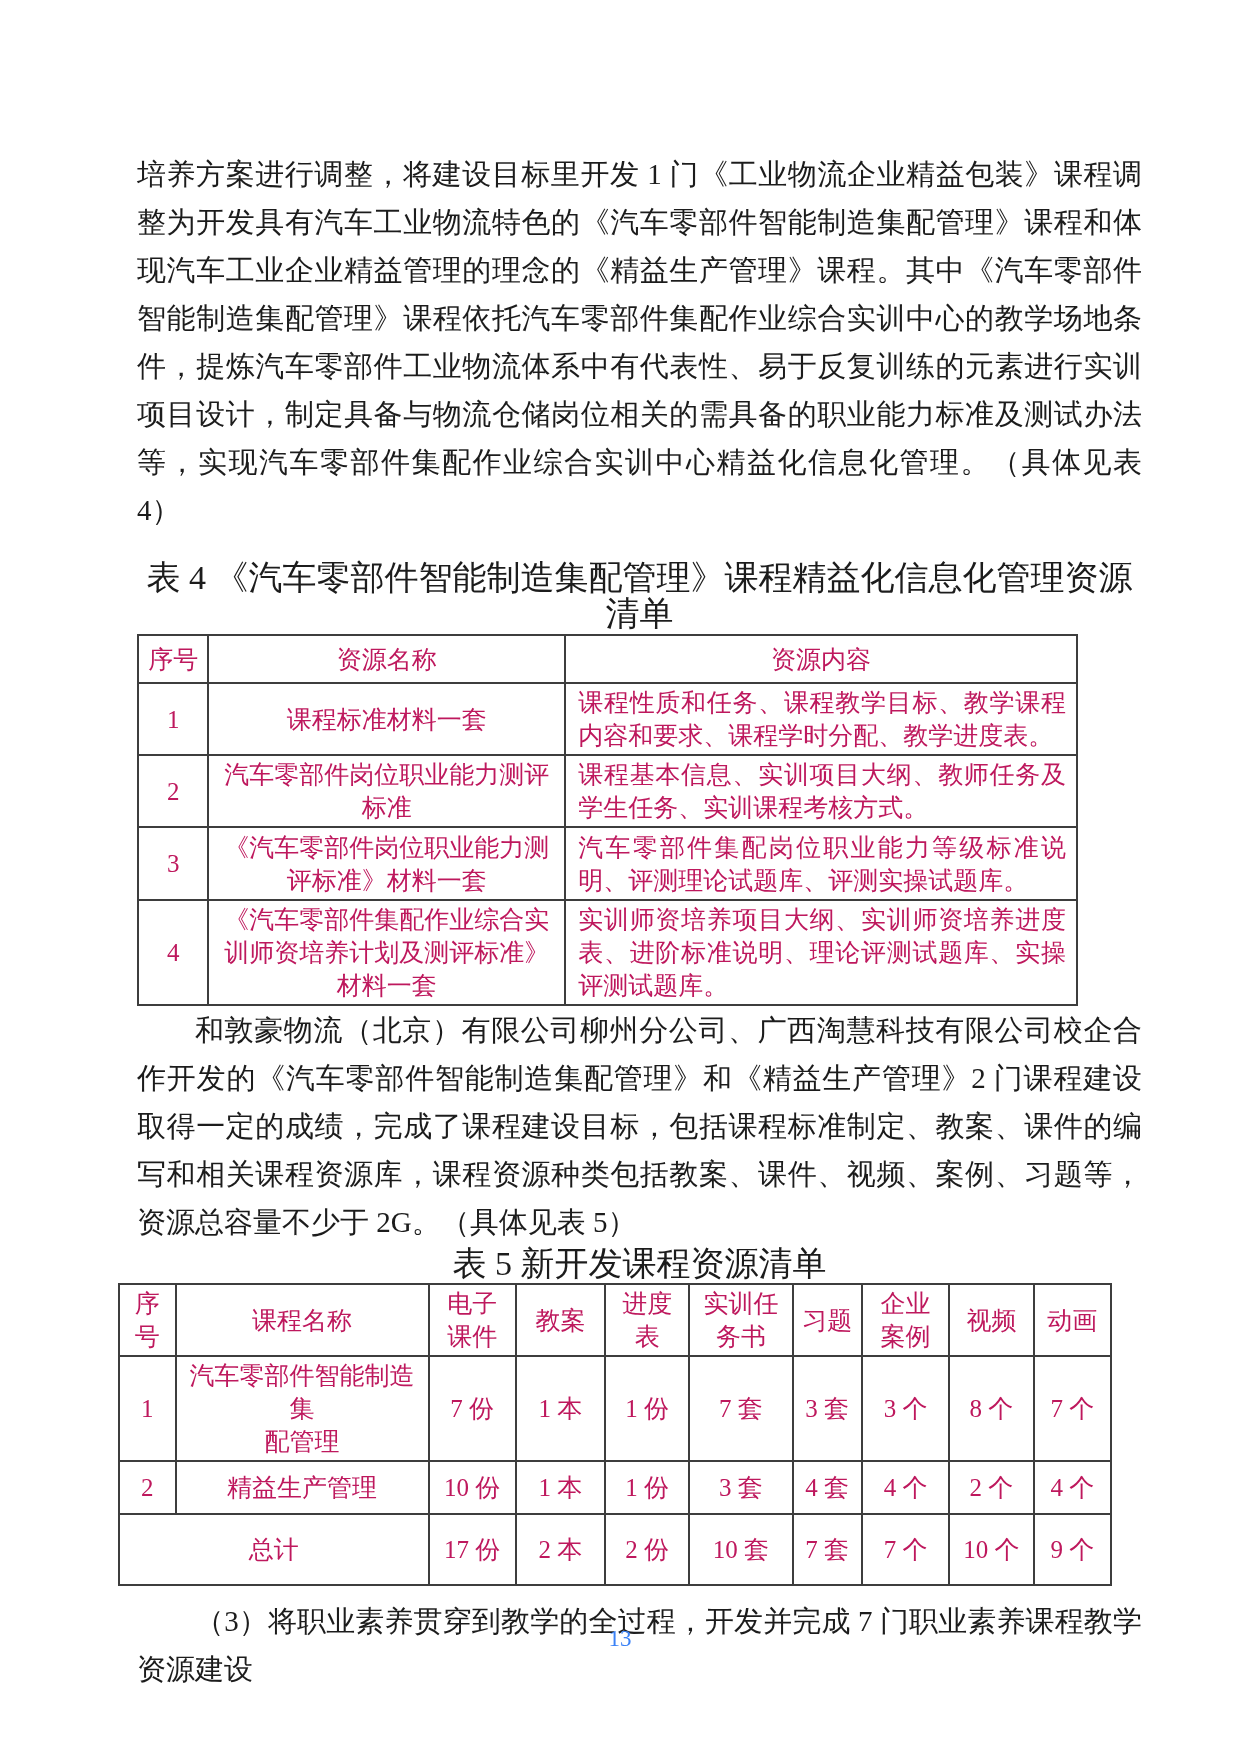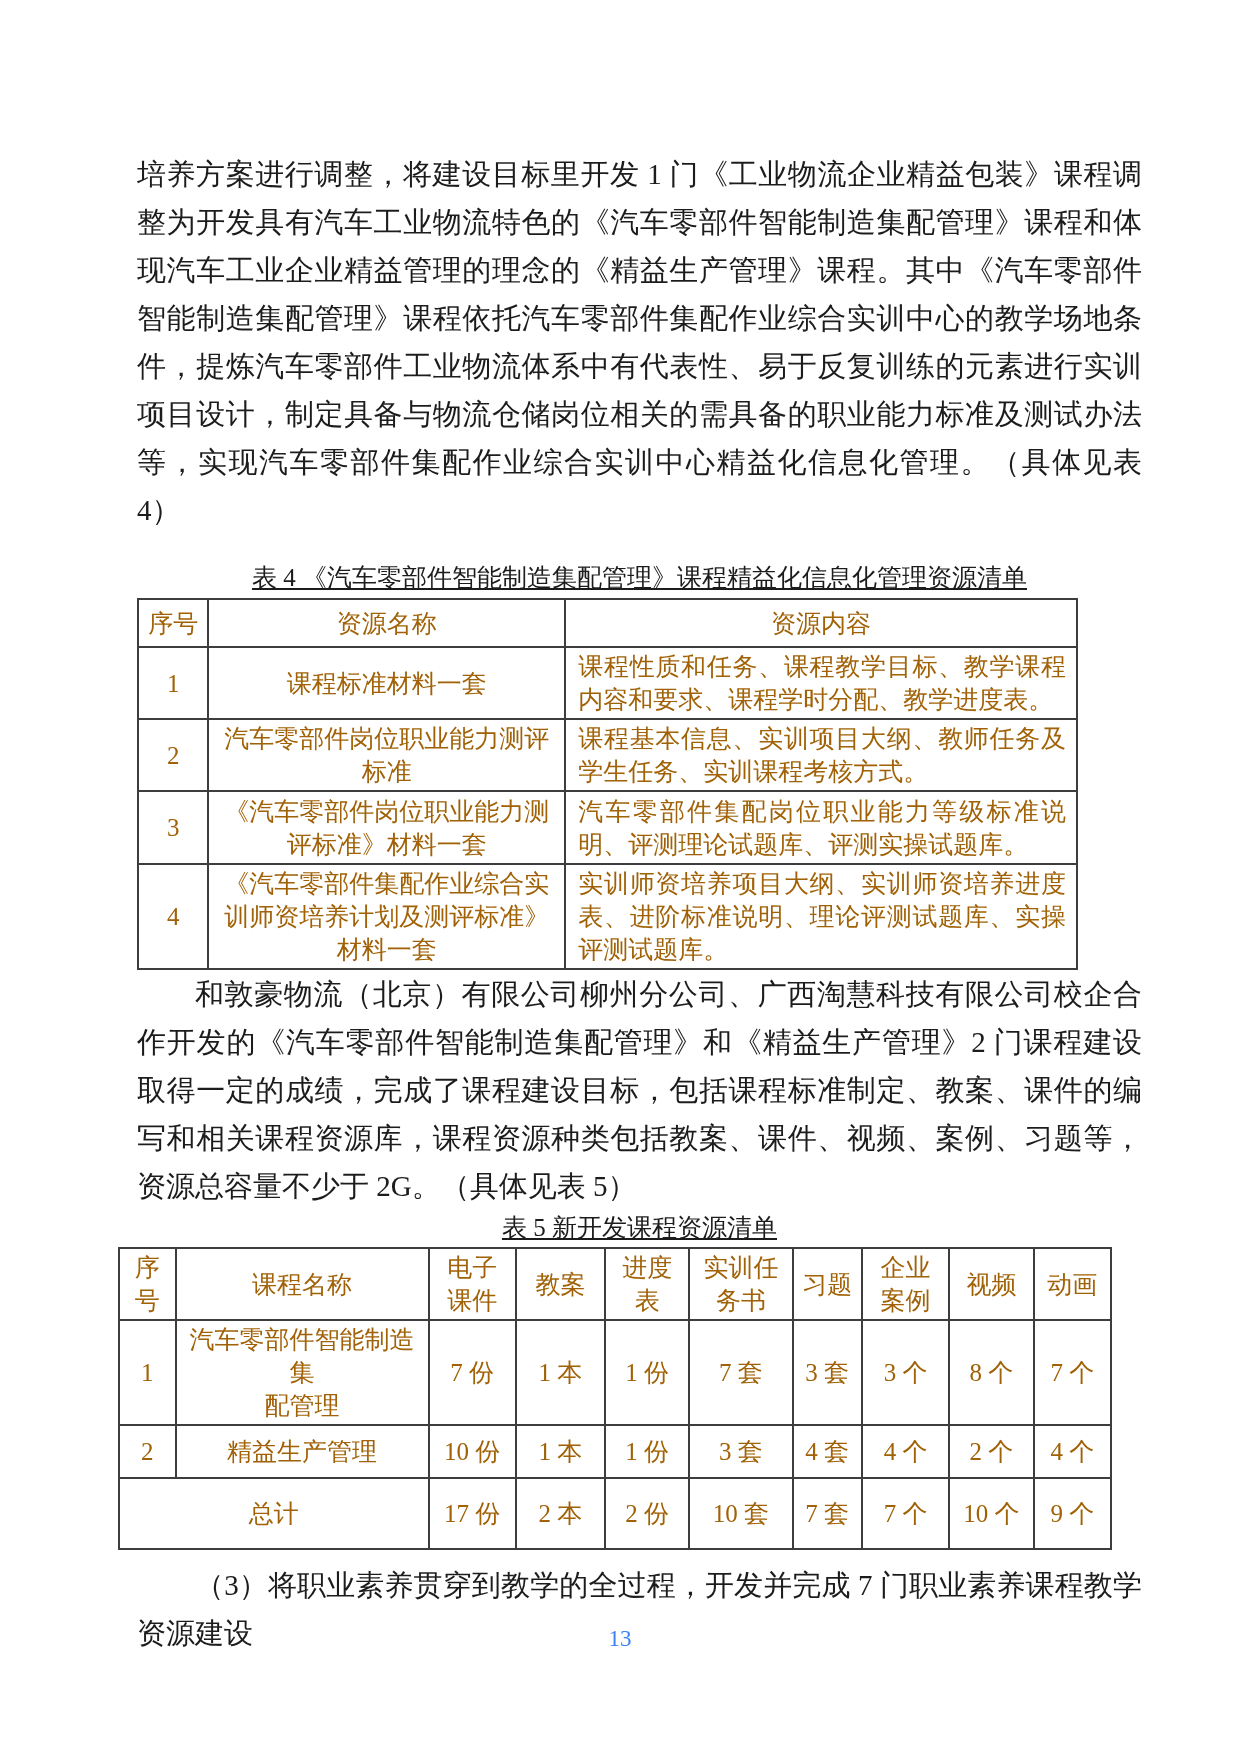--- a/index.html
+++ b/index.html
@@ -24,34 +24,33 @@
     font-size: 29px;
     line-height: 48px;
     text-align: justify;
     text-justify: inter-ideograph;
     margin: 0;
   }
   .indent {
     text-indent: 2em;
   }
   .tbl-caption {
-    font-size: 25px;
+    font-size: 34px;
     line-height: 36px;
     text-align: center;
     margin: 0;
-    text-decoration: underline;
   }
   .cap4 { margin-top: 26px; }
   .cap5 { }
   table {
     border-collapse: collapse;
     table-layout: fixed;
     font-size: 25px;
     line-height: 33px;
-    color: #a16207;
+    color: #be185d;
   }
   td, th {
     border: 2px solid #3d3d3d;
     font-weight: normal;
     padding: 2px 8px;
     text-align: center;
     vertical-align: middle;
     box-sizing: border-box;
     overflow: hidden;
   }

